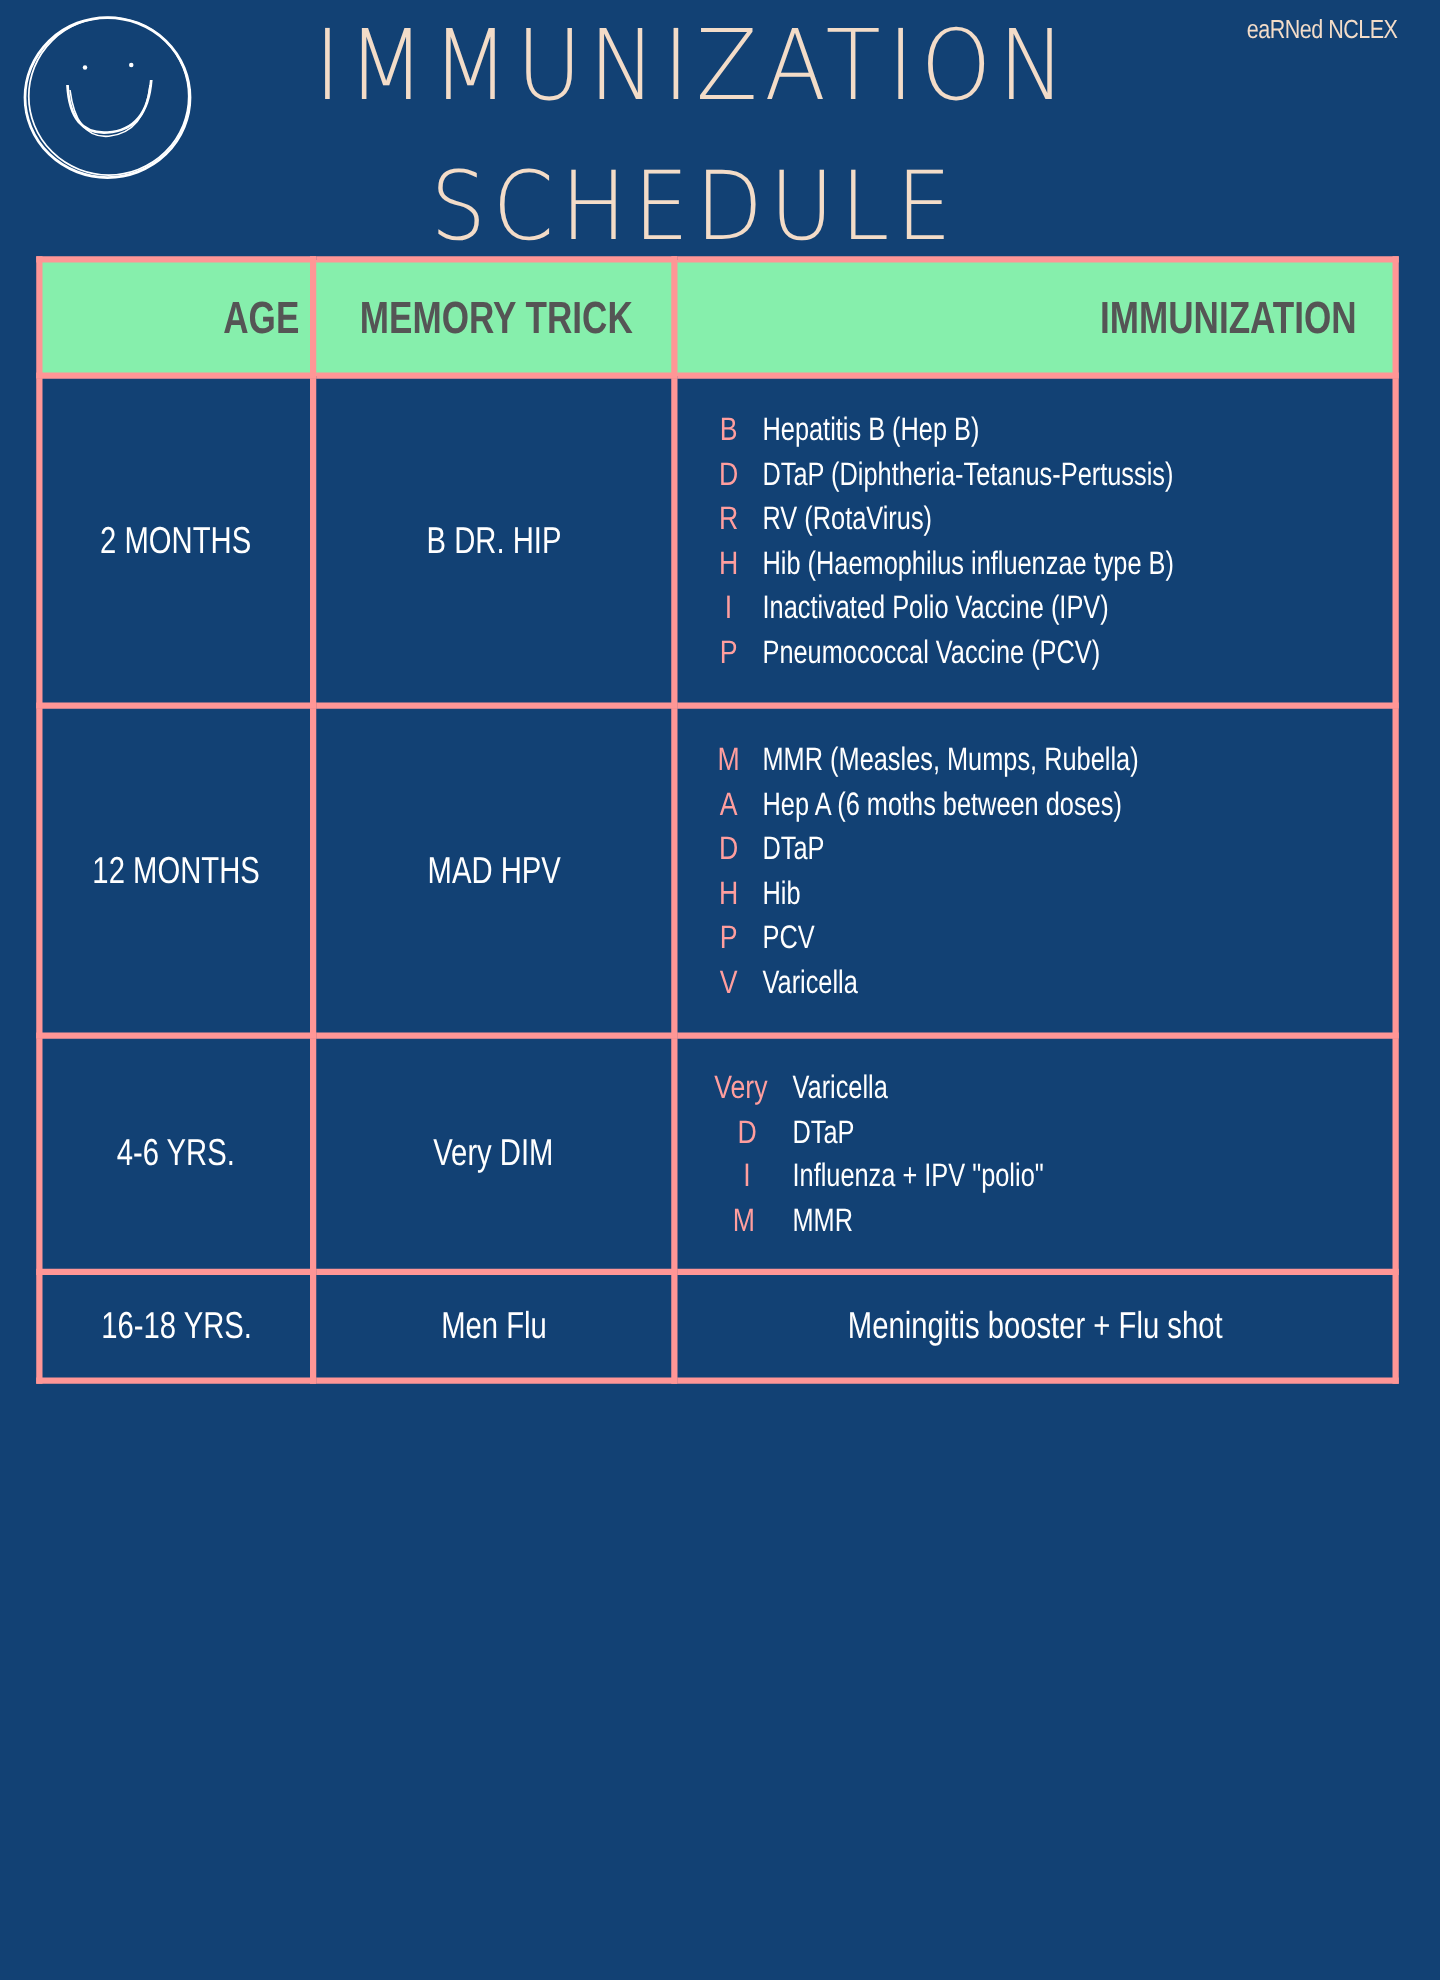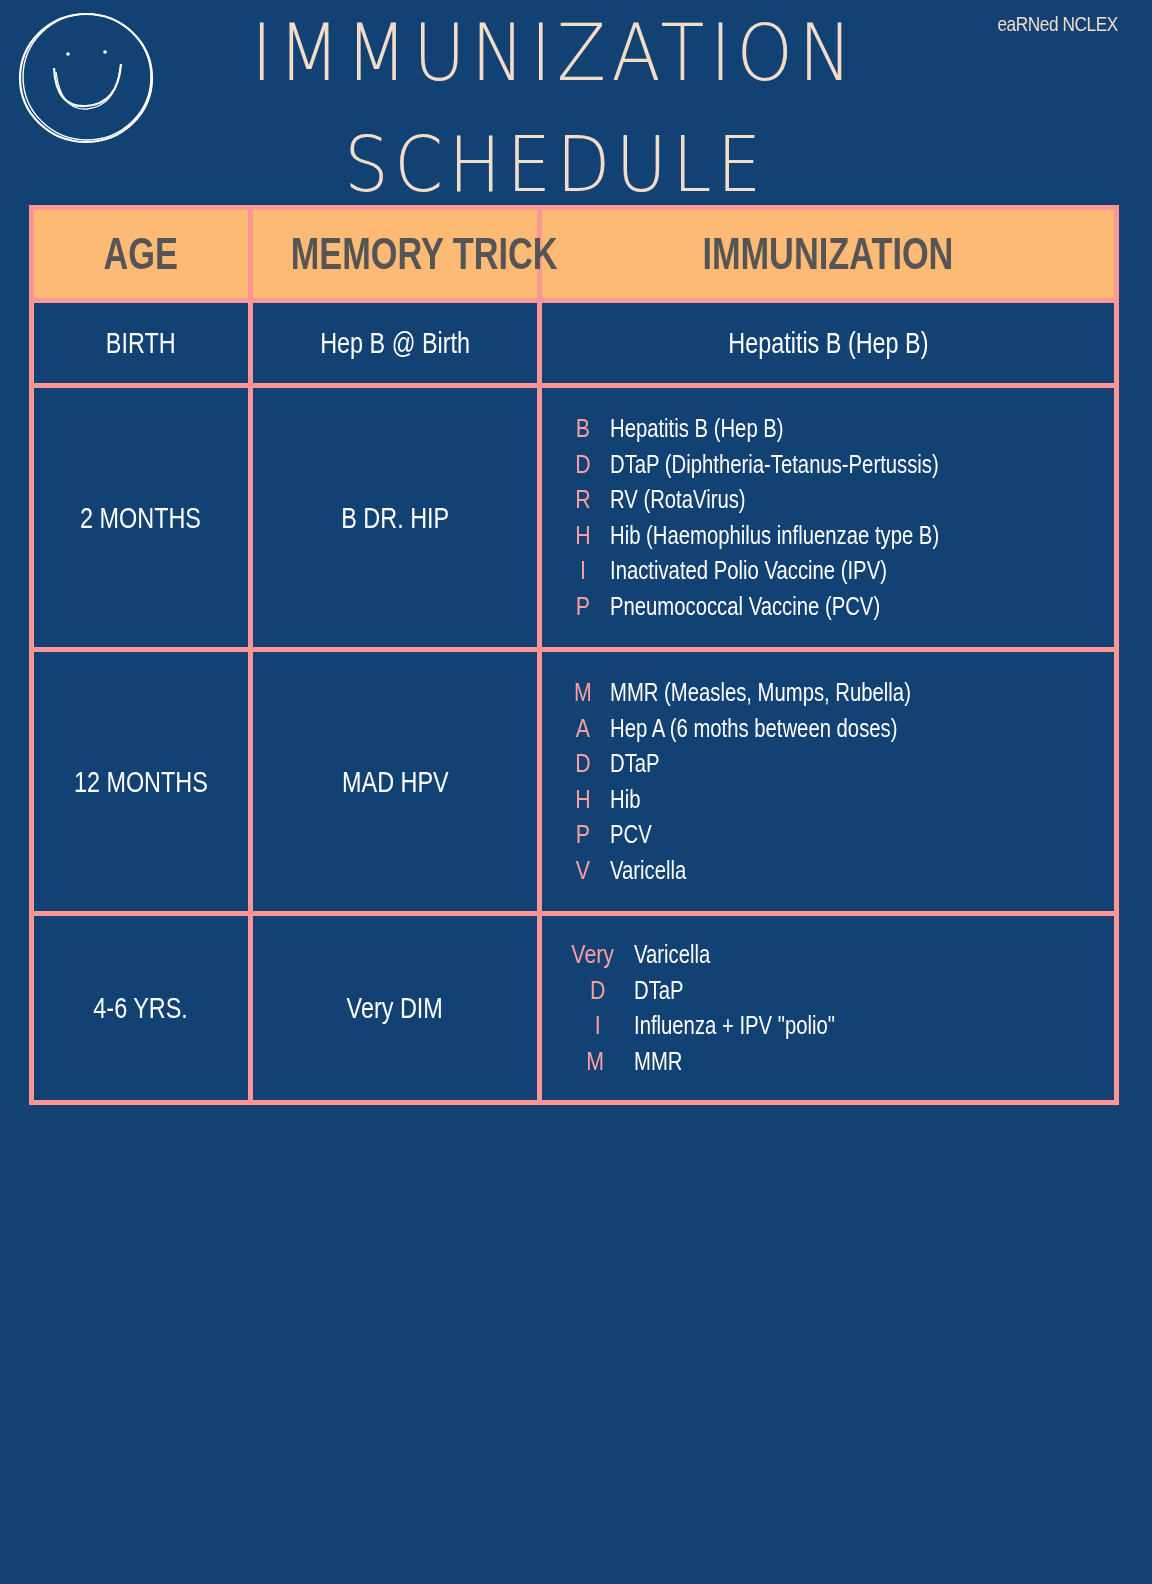--- a/index.html
+++ b/index.html
@@ -23,22 +23,23 @@
 
   table.sched {
     position:absolute; left:29px; top:205px; width:1090px;
     border-collapse:collapse; table-layout:fixed;
   }
   table.sched td, table.sched th {
     border:5px solid #ff9696; text-align:center; vertical-align:middle; padding:0;
     color:#ffffff; font-family:"Liberation Sans Narrow","Liberation Sans", sans-serif;
   }
   table.sched th {
-    background:#fdba74; color:#555555; font-size:44px; font-weight:bold; height:88px;
+    background:#86efac; color:#555555; font-size:36px; font-weight:bold; height:88px;
     letter-spacing:0px;
+    text-align:right;
   }
   th span.cond, td span.cond { display:inline-block; transform:scaleX(0.78); transform-origin:center; white-space:nowrap; }
   td { background:#124174; font-size:30px; }
   td .cond { font-size:30px; }
   .col-age { width:219px; }
   .col-trick { width:289px; }
   .list { text-align:left; padding-left:22px !important; }
   .list .item { display:flex; align-items:center; height:35.5px; font-size:26px; white-space:nowrap; }
   .list .letter { color:#ff9e9e; width:46px; display:inline-block; transform:scaleX(0.82); transform-origin:left center; }
   .list .text { display:inline-block; transform:scaleX(0.78); transform-origin:left center; }
@@ -68,25 +69,20 @@
       <col class="col-trick">
       <col>
     </colgroup>
   <tbody>
       <tr>
     <th><span class="cond">AGE</span></th>
     <th><span class="cond">MEMORY TRICK</span></th>
     <th><span class="cond">IMMUNIZATION</span></th>
   </tr>
 
-  <tr style="height:85px">
-    <td><span class="cond">BIRTH</span></td>
-    <td><span class="cond">Hep B @ Birth</span></td>
-    <td><span class="cond">Hepatitis B (Hep B)</span></td>
-  </tr>
 
   <tr style="height:264px">
     <td><span class="cond">2 MONTHS</span></td>
     <td><span class="cond">B DR. HIP</span></td>
     <td class="list">
       <div class="item">
             <span class="letter">B</span>
             <span class="text">Hepatitis B (Hep B)</span>
           </div>
       <div class="item">
@@ -162,14 +158,19 @@
             <span class="text">Influenza + IPV  "polio"</span>
           </div>
       <div class="item">
             <span class="letter" style="padding-left:6px;width:64px">M</span>
             <span class="text">MMR</span>
           </div>
     </td>
   </tr>
 
 
+  <tr style="height:87px">
+    <td><span class="cond">16-18 YRS.</span></td>
+    <td><span class="cond">Men Flu</span></td>
+    <td><span class="cond">Meningitis booster +  Flu shot</span></td>
+  </tr>
 </tbody>
   </table>
 
 </body></html>

